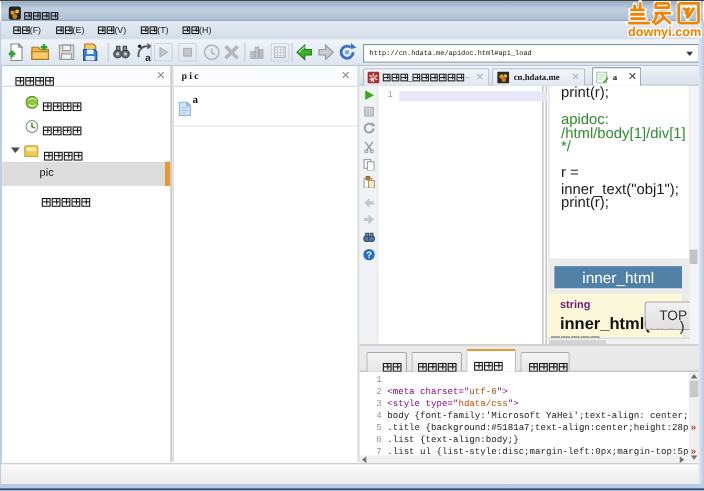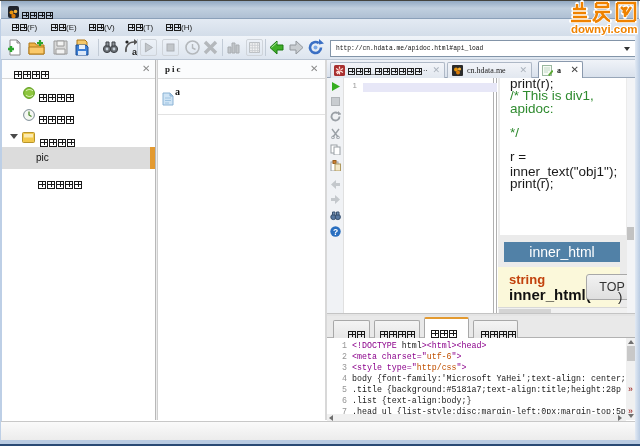--- a/index.html
+++ b/index.html
@@ -253,21 +253,21 @@
 <span style="position:absolute;left:16px;top:4px;color:#222;font-size:7px"><span class="cn c7"></span><span class="cn c7"></span><span class="cn c7"></span>_<span class="cn c7"></span><span class="cn c7"></span><span class="cn c7"></span><span class="cn c7"></span><span class="cn c7"></span><span class="cn c7"></span>··</span>
 <span style="position:absolute;right:4px;top:2px;color:#aab2bc;font-size:9px">✕</span>
 </div>
 <div class="tab" style="left:120px;width:85px">
 <svg style="position:absolute;left:4px;top:2px" width="11" height="11">
         <rect width="11" height="11" rx="1" fill="#2b2b2b"></rect>
         <circle cx="4" cy="4.5" r="2" fill="#e8930c"></circle>
         <circle cx="7.5" cy="4" r="1.6" fill="#f5b33c"></circle>
         <circle cx="6" cy="7.5" r="2" fill="#d97b08"></circle>
       </svg>
-<span style="position:absolute;left:19px;top:3px;color:#222;font-size:8px;font-family:'Liberation Serif',serif;font-weight:normal">cn.hdata.me</span>
+<span style="position:absolute;left:19px;top:3px;color:#222;font-size:8px;font-family:'Liberation Serif',serif;font-weight:bold">cn.hdata.me</span>
 <span style="position:absolute;right:4px;top:2px;color:#aab2bc;font-size:9px">✕</span>
 </div>
 <div class="tab tabA" style="left:211px;width:45px">
 <svg style="position:absolute;left:3px;top:3px" width="11" height="11">
         <rect x="0.5" y="0.5" width="9" height="10" fill="#f6fbf4" stroke="#9ab8a0"></rect>
         <path d="M2 3h6M2 5h6M2 7h4" stroke="#c2d8c6"></path>
         <path d="M6 10l4-5 1.5 1-4 5z" fill="#5aa832"></path>
       </svg>
 <span style="position:absolute;left:18px;top:4px;color:#111;font-size:8px;font-family:'Liberation Serif',serif;font-weight:bold">a</span>
 <span style="position:absolute;right:3px;top:2px;color:#444;font-size:10px">✕</span>
@@ -318,29 +318,29 @@
 </div>
 <div id="gutter">
       <span style="position:absolute;right:5px;top:3px">1</span>
     </div>
 <div id="editor"></div>
 <div style="position:absolute;left:169px;top:0;width:1px;height:235px;background:#b0b0b0"></div>
 <div id="hline"></div>
 <div id="preview">
 <div id="pwhite"></div>
 <div class="pvl" style="top:-2px">print(r);</div>
-<div class="pvl grn" style="top:10px">/* This is div1,</div>
 <div class="pvl grn" style="top:23px">apidoc:</div>
+<div class="pvl grn" style="top:35px">/html/body[1]/div[1]</div>
 <div class="pvl grn" style="top:47px">*/</div>
 <div class="pvl" style="top:71px">r =</div>
 <div class="pvl" style="top:86px">inner_text("obj1");</div>
 <div class="pvl" style="top:98px">print(r);</div>
 <div id="bluebar">inner_html</div>
 <div id="creambox">
-<div style="position:absolute;left:11px;top:5px;font-size:13px;font-weight:bold;color:#c2410c">string</div>
+<div style="position:absolute;left:11px;top:5px;font-size:10px;font-weight:bold;color:#701a75">string</div>
 <div style="position:absolute;left:11px;top:19px;font-size:15px;font-weight:bold;color:#111">inner_html(idC</div>
 <div style="position:absolute;left:2px;top:34px;color:#333"><span class="cn"></span><span class="cn"></span><span class="cn"></span><span class="cn"></span><span class="cn"></span></div>
 </div>
 <div id="topbtn">TOP</div>
 <div style="position:absolute;left:120px;top:211px;font-size:13px;color:#222">)</div>
 <div style="position:absolute;left:0;top:229px;width:130px;height:6px;background:#f1f1f1;border-top:1px solid #d8d8d8">
         <div style="position:absolute;left:1px;top:1px;width:52px;height:4px;background:#d4d4d4"></div>
       </div>
 </div>
 <div id="pscroll">
@@ -358,33 +358,32 @@
     </div>
 <div class="btab btabA" style="left:97px;width:45px">
       <span style="position:absolute;left:5px;top:5px"><span class="cn"></span><span class="cn"></span><span class="cn"></span></span>
     </div>
 <div class="btab" style="left:146px;width:45px">
       <span style="position:absolute;left:6px;top:4px"><span class="cn"></span><span class="cn"></span><span class="cn"></span><span class="cn"></span></span>
     </div>
 </div>
 <div class="abs" id="bcode">
 <span class="lnum" style="left:4px;top:3px">1</span>
-    <span class="bl pur" style="left:25px;top:3px">&lt;!DOCTYPE <span class="blk">html</span>&gt;&lt;html&gt;&lt;head&gt;</span>
 <span class="lnum" style="left:4px;top:14px">2</span>
     <span class="bl pur" style="left:25px;top:14px">&lt;meta charset="<span class="orn">utf-6</span>"&gt;</span>
 <span class="lnum" style="left:4px;top:25px">3</span>
-    <span class="bl pur" style="left:25px;top:25px">&lt;style type="<span class="orn">http/css</span>"&gt;</span>
+    <span class="bl pur" style="left:25px;top:25px">&lt;style type="<span class="orn">hdata/css</span>"&gt;</span>
 <span class="lnum" style="left:4px;top:36px">4</span>
     <span class="bl blk" style="left:25px;top:36px">body {font-family:'Microsoft YaHei';text-align: center;}</span>
 <span class="lnum" style="left:4px;top:47px">5</span>
-    <span class="bl blk" style="left:25px;top:47px">.title {background:#5181a7;text-align:title;height:28p</span>
+    <span class="bl blk" style="left:25px;top:47px">.title {background:#5181a7;text-align:center;height:28p</span>
 <span class="lnum" style="left:4px;top:58px">6</span>
     <span class="bl blk" style="left:25px;top:58px">.list {text-align:body;}</span>
 <span class="lnum" style="left:4px;top:69px">7</span>
-    <span class="bl blk" style="left:25px;top:69px">.head ul {list-style:disc;margin-left:0px;margin-top:5p</span>
+    <span class="bl blk" style="left:25px;top:69px">.list ul {list-style:disc;margin-left:0px;margin-top:5p</span>
 </div>
 <div class="abs red" style="left:628px;top:385px;z-index:5;font-family:'Liberation Mono',monospace;font-size:8.3px">»</div>
 <div class="abs red" style="left:628px;top:407px;z-index:5;font-family:'Liberation Mono',monospace;font-size:8.3px">»</div>
 <div class="abs" id="bvscroll">
     <div style="position:absolute;left:2px;top:2px;width:0;height:0;border-left:3px solid transparent;border-right:3px solid transparent;border-bottom:4px solid #707070"></div>
     <div style="position:absolute;left:1px;top:8px;width:8px;height:15px;background:#c8c8c8"></div>
     <div style="position:absolute;left:2px;bottom:2px;width:0;height:0;border-left:3px solid transparent;border-right:3px solid transparent;border-top:4px solid #707070"></div>
   </div>
 <div class="abs" id="bhscroll">
     <div style="position:absolute;left:2px;top:1px;width:0;height:0;border-top:3px solid transparent;border-bottom:3px solid transparent;border-right:4px solid #707070"></div>

